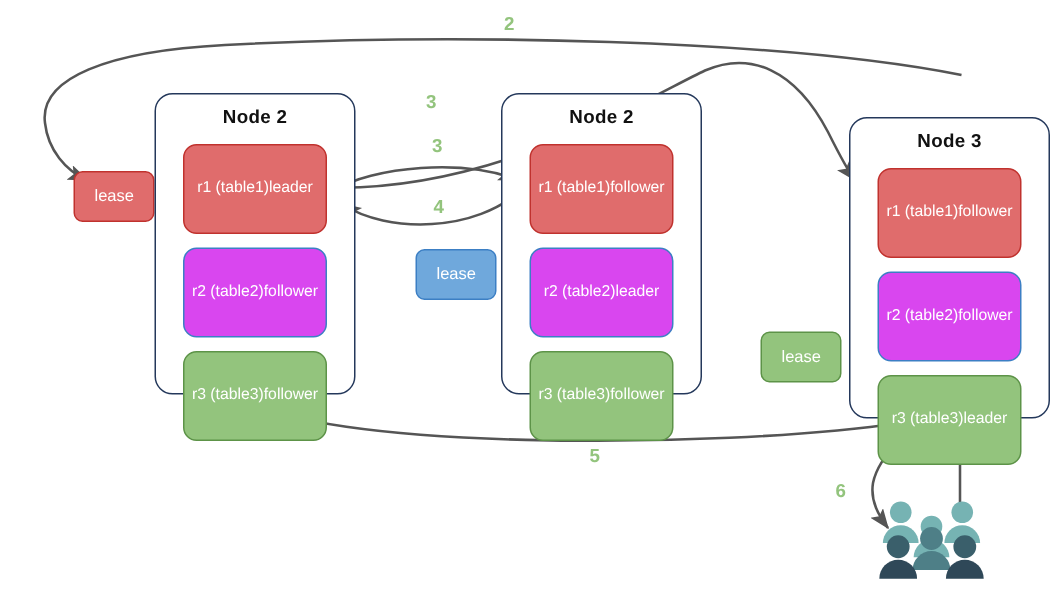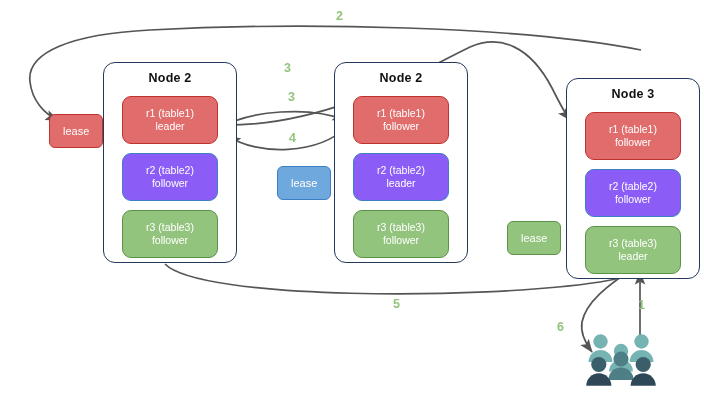--- a/index.html
+++ b/index.html
@@ -47,37 +47,37 @@
     letter-spacing: .2px;
   }
   .replicas {
     position: absolute;
     left: 18px;
     right: 18px;
     top: 33px;
   }
   .replica {
     box-sizing: border-box;
-    height: 48px;
+    height: 60px;
     border-radius: 9px;
     margin-bottom: 9px;
     display: flex;
-    flex-direction: column;
+    flex-direction: row;
     align-items: center;
     justify-content: center;
     color: #ffffff;
     font-size: 10.5px;
     line-height: 13.5px;
     text-align: center;
     border-width: 1.6px;
     border-style: solid;
   }
   .replica .rl { display: block; }
   .r-red   { background: #E06C6C; border-color: #C0322E; }
-  .r-blue  { background: #8b5cf6; border-color: #3C7FC4; }
+  .r-blue  { background: #d946ef; border-color: #3C7FC4; }
   .r-green { background: #93C47D; border-color: #5D9348; }
 
   
   .lease {
     position: absolute;
     box-sizing: border-box;
     height: 22px;
     padding: 16px 13px;
     border-radius: 6px;
     border-width: 1.6px;

